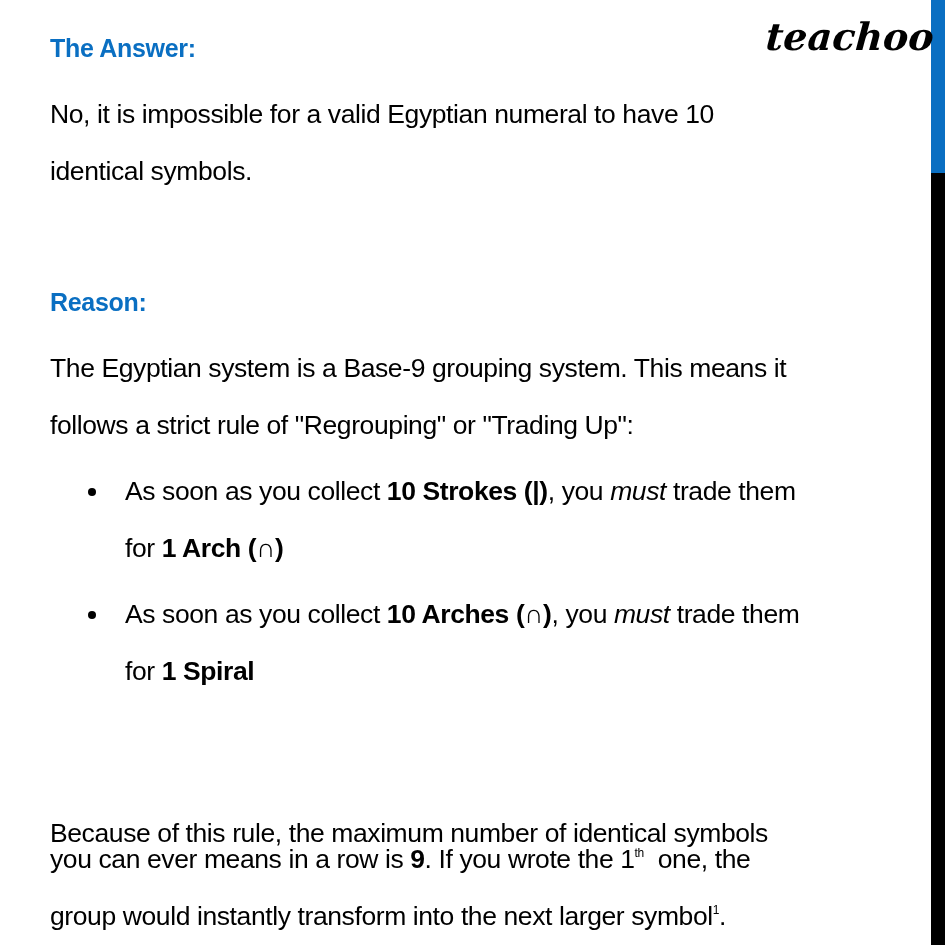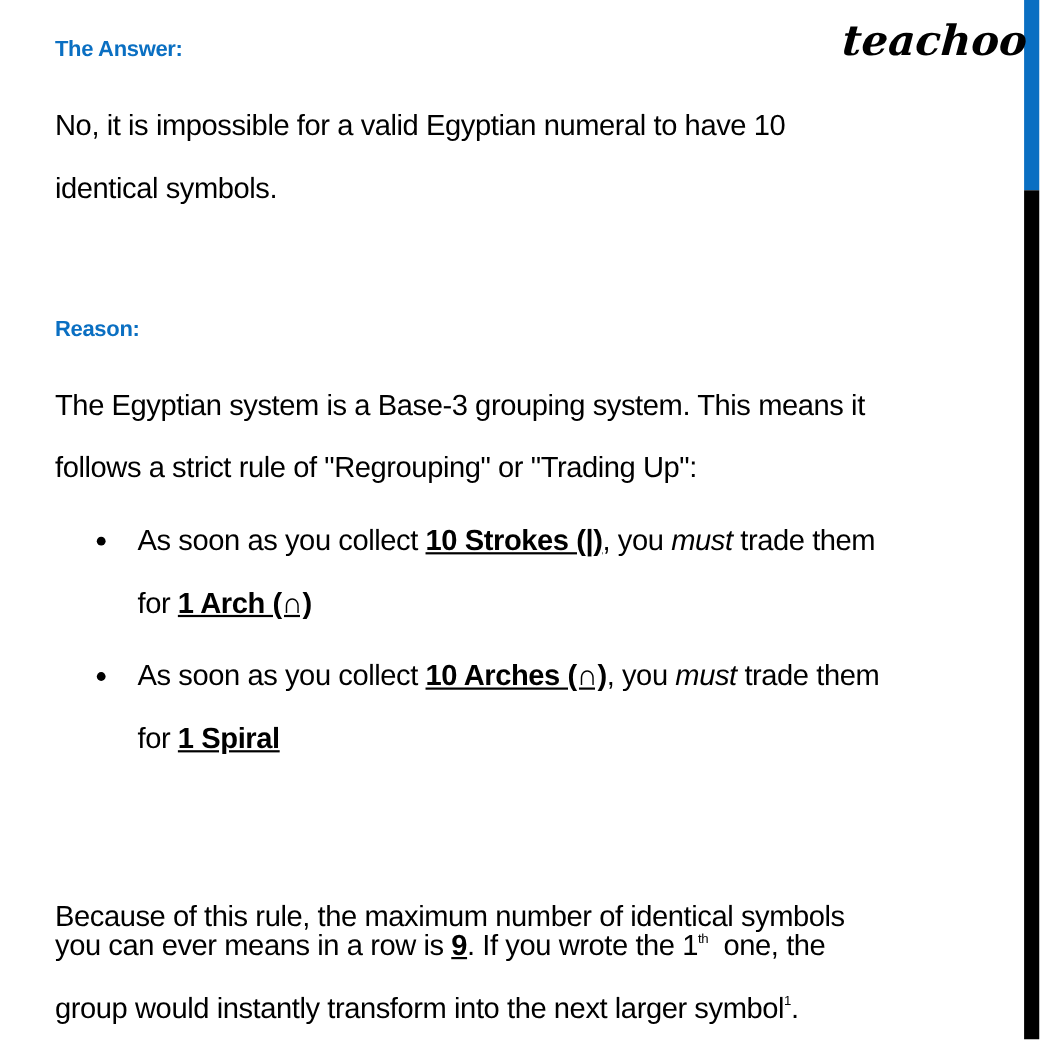--- a/index.html
+++ b/index.html
@@ -40,21 +40,21 @@
       font-weight: bold;
       font-size: 38px;
       letter-spacing: 0px;
       color: #000000;
       transform: skewX(-4deg);
     }
     .heading {
       position: absolute;
       left: 50px;
       font-weight: bold;
-      font-size: 20px;
+      font-size: 25px;
       color: #0a6fc2;
       letter-spacing: -0.3px;
     }
     .line {
       position: absolute;
       left: 50px;
       font-size: 26.5px;
       letter-spacing: -0.4px;
       white-space: nowrap;
       line-height: 1;
@@ -62,38 +62,38 @@
     }
     .indent { left: 125px; }
     .bullet {
       position: absolute;
       left: 88px;
       width: 8px;
       height: 8px;
       border-radius: 50%;
       background: #000;
     }
-    b { font-weight: bold; text-decoration: underline; }
+    b { font-weight: bold; }
     i { font-style: italic; }
     sup { font-size: 12px; line-height: 0; vertical-align: 11px; }
   </style>
 </head>
 <body>
 
 <div class="side-bar-blue"></div>
 <div class="side-bar-black"></div>
 
 <div class="logo">teachoo</div>
 
 <div class="heading" style="top:34px;">The Answer:</div>
 <div class="line" style="top:101px;">No, it is impossible for a valid Egyptian numeral to have 10</div>
 <div class="line" style="top:158px;">identical symbols.</div>
 
 <div class="heading" style="top:288px;">Reason:</div>
-<div class="line" style="top:355px;">The Egyptian system is a Base-3 grouping system. This means it</div>
+<div class="line" style="top:355px;">The Egyptian system is a Base-9 grouping system. This means it</div>
 <div class="line" style="top:412px;">follows a strict rule of "Regrouping" or "Trading Up":</div>
 
 <div class="bullet" style="top:488px;"></div>
 <div class="line indent" style="top:478px;">
   <span>As soon as you collect </span><b>10 Strokes (|)</b><span>, you </span><i>must</i><span> trade them</span>
 </div>
 <div class="line indent" style="top:535px;">
   <span>for </span><b>1 Arch (∩)</b>
 </div>
 

